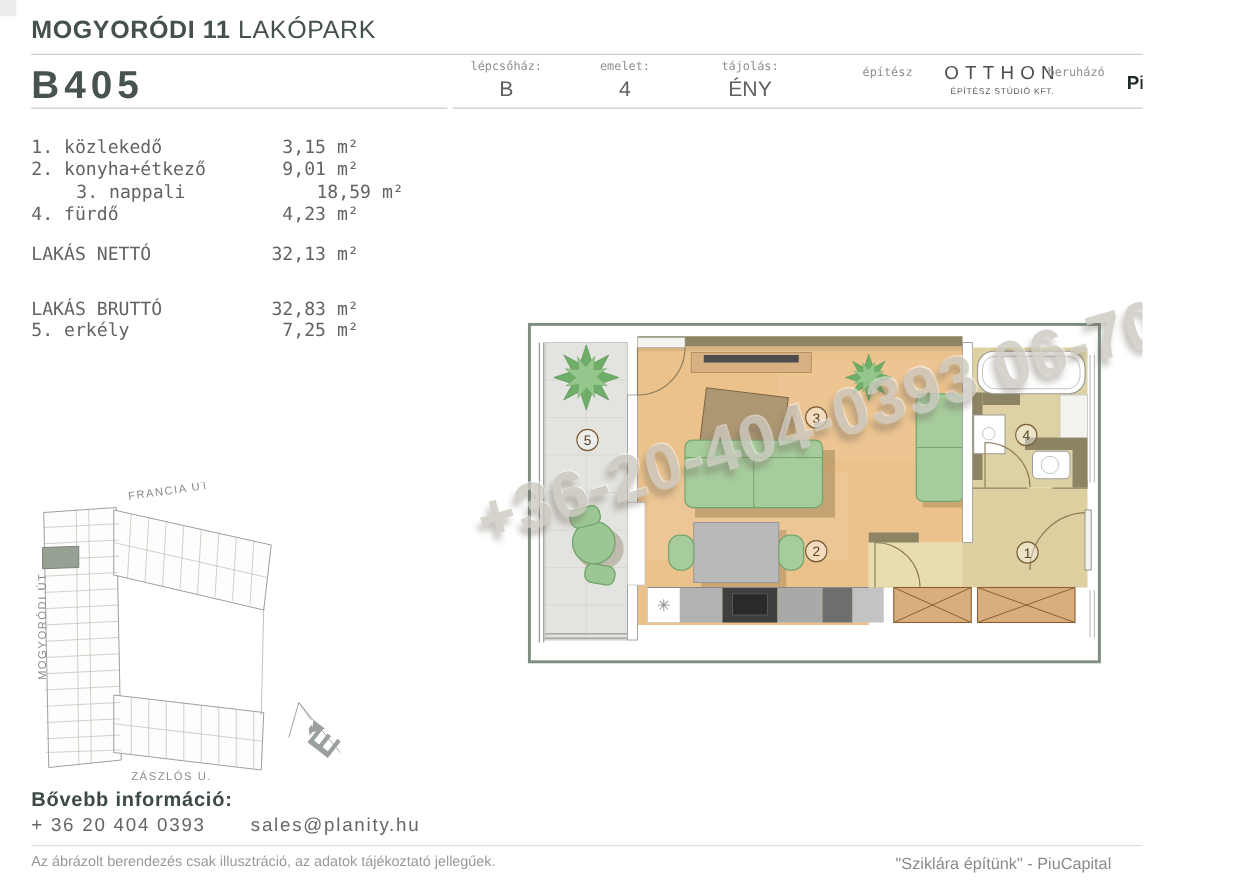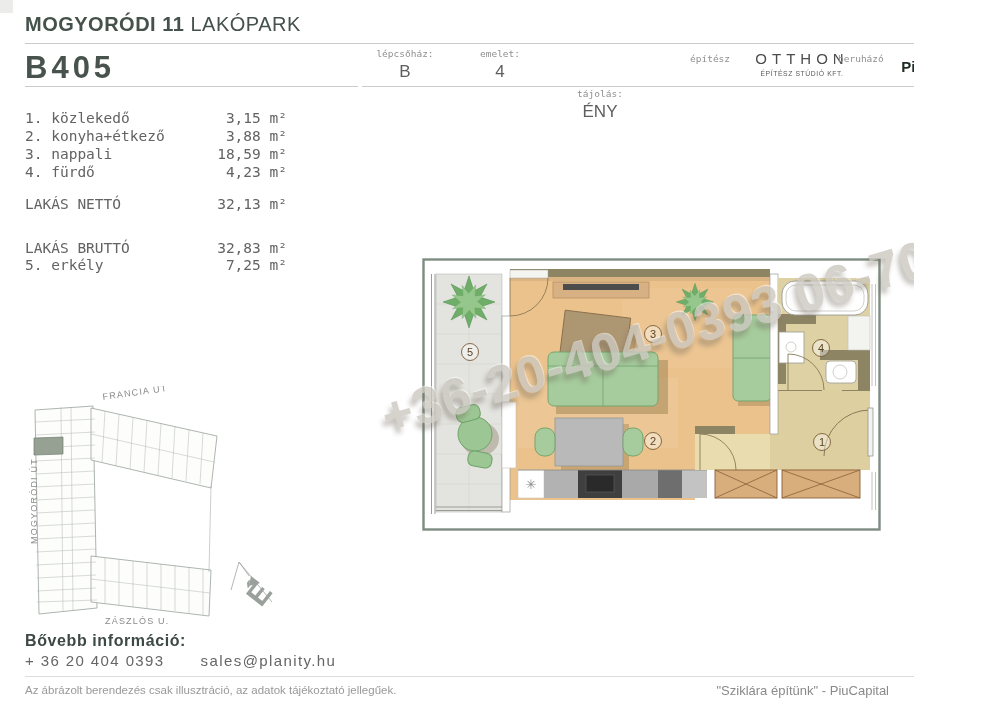--- a/index.html
+++ b/index.html
@@ -62,21 +62,21 @@
   <div class="abs rule rule-meta"></div>
 
   <div class="abs meta-col" style="left:365px;width:80px;">
     <div class="meta-label">lépcsőház:</div>
     <div class="meta-value">B</div>
   </div>
   <div class="abs meta-col" style="left:460px;width:80px;text-align:center;">
     <div class="meta-label">emelet:</div>
     <div class="meta-value">4</div>
   </div>
-  <div class="abs meta-col" style="left:560px;width:80px;margin-top:40px;">
+  <div class="abs meta-col" style="left:560px;width:80px;">
     <div class="meta-label">tájolás:</div>
     <div class="meta-value">ÉNY</div>
   </div>
   <div class="abs meta-label-solo" style="left:690px;top:53px;">építész</div>
   <div class="abs meta-col" style="left:742px;top:50px;width:120px;">
     <div class="otthon-name">OTTHON</div>
     <div class="otthon-sub">ÉPÍTÉSZ STÚDIÓ KFT.</div>
   </div>
   <div class="abs meta-label-solo" style="left:838px;top:53px;">beruházó</div>
   <div class="abs piu" style="left:898px;top:31px;width:80px;">
@@ -94,23 +94,23 @@
     </svg>
     <div class="piu-text">PiuCapital</div>
   </div>
 
   <div class="abs room-row" style="top:110px;">
       <span>1. közlekedő</span>
       <span>3,15 m²</span>
     </div>
   <div class="abs room-row" style="top:128px;">
       <span>2. konyha+étkező</span>
-      <span>3,88 m²</span>
-    </div>
-  <div class="abs room-row" style="top:146px;">
+      <span>9,01 m²</span>
+    </div>
+  <div class="abs room-row" style="top:146px;margin-left:36px;">
       <span>3. nappali</span>
       <span>18,59 m²</span>
     </div>
   <div class="abs room-row" style="top:164px;">
       <span>4. fürdő</span>
       <span>4,23 m²</span>
     </div>
   <div class="abs room-row" style="top:196px;gap:36px;">
       <span>LAKÁS NETTÓ</span>
       <span>32,13 m²</span>

